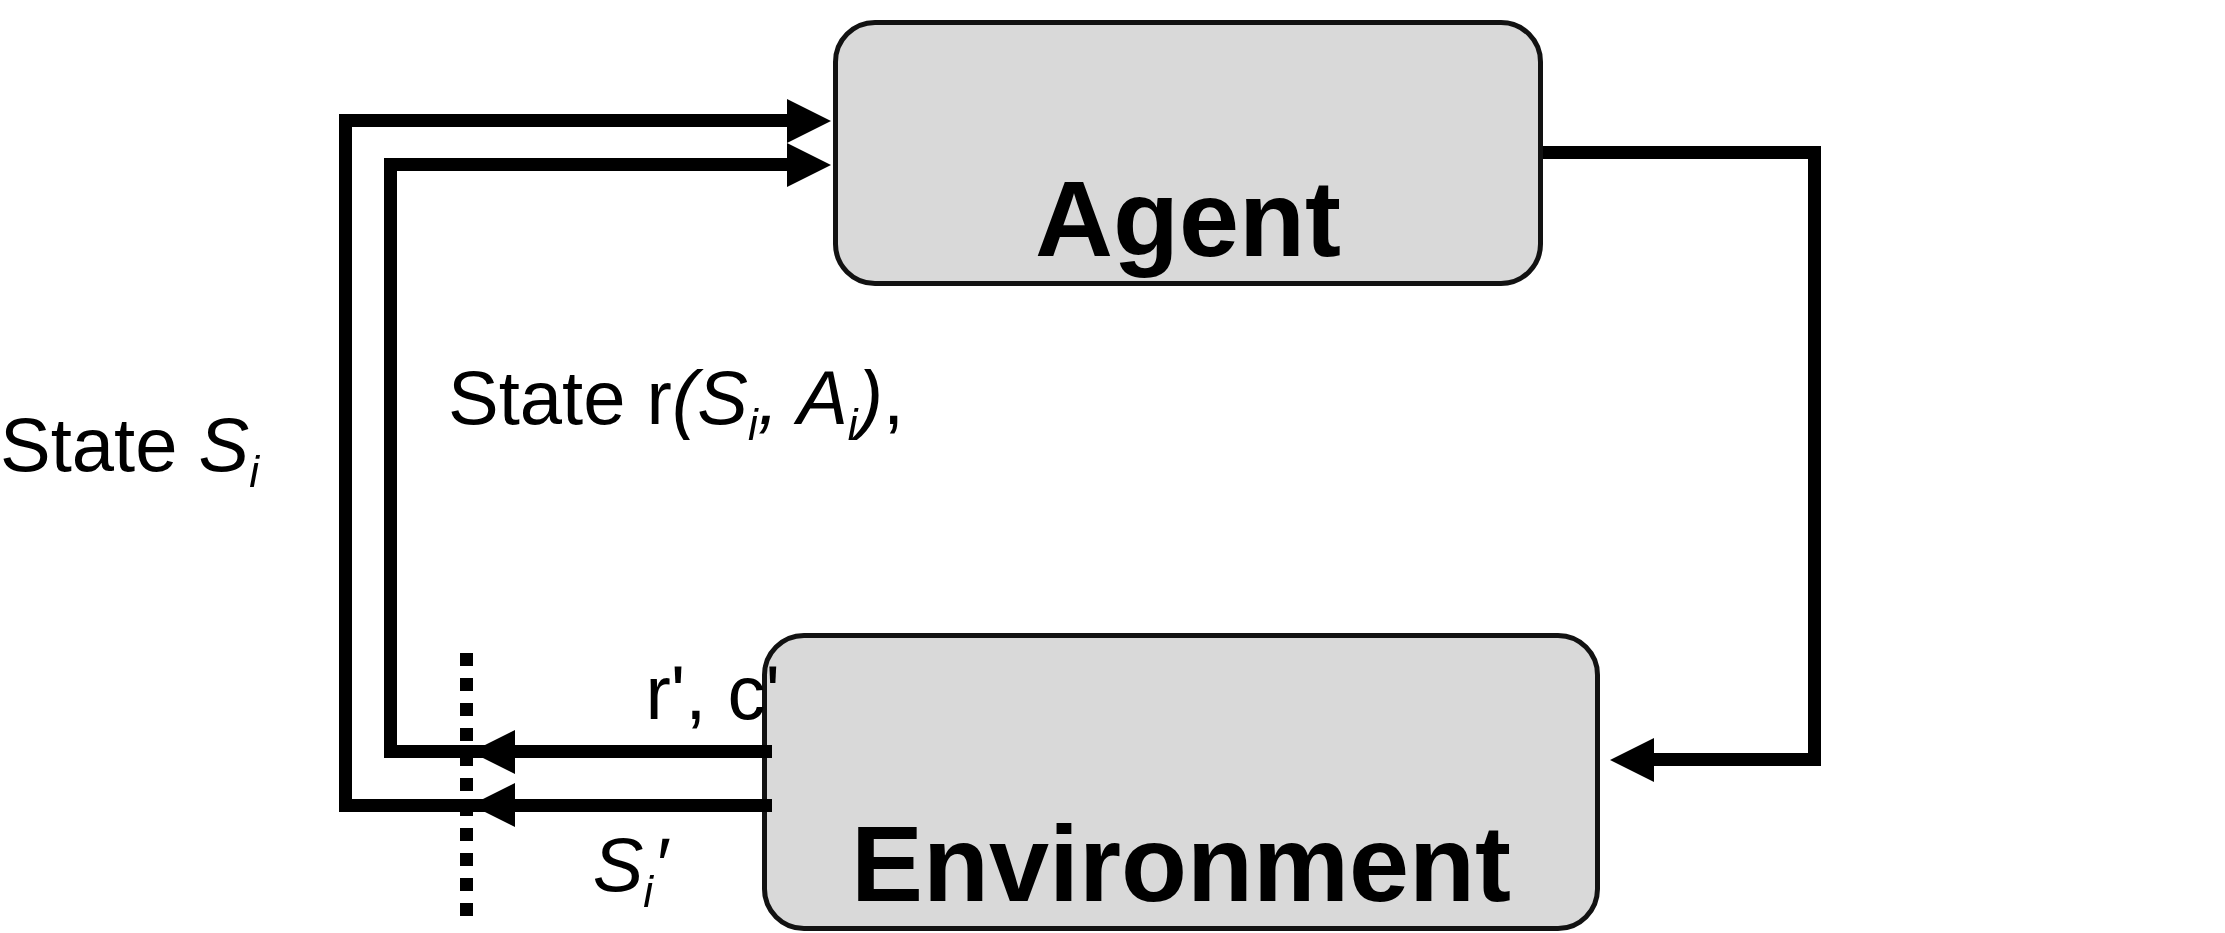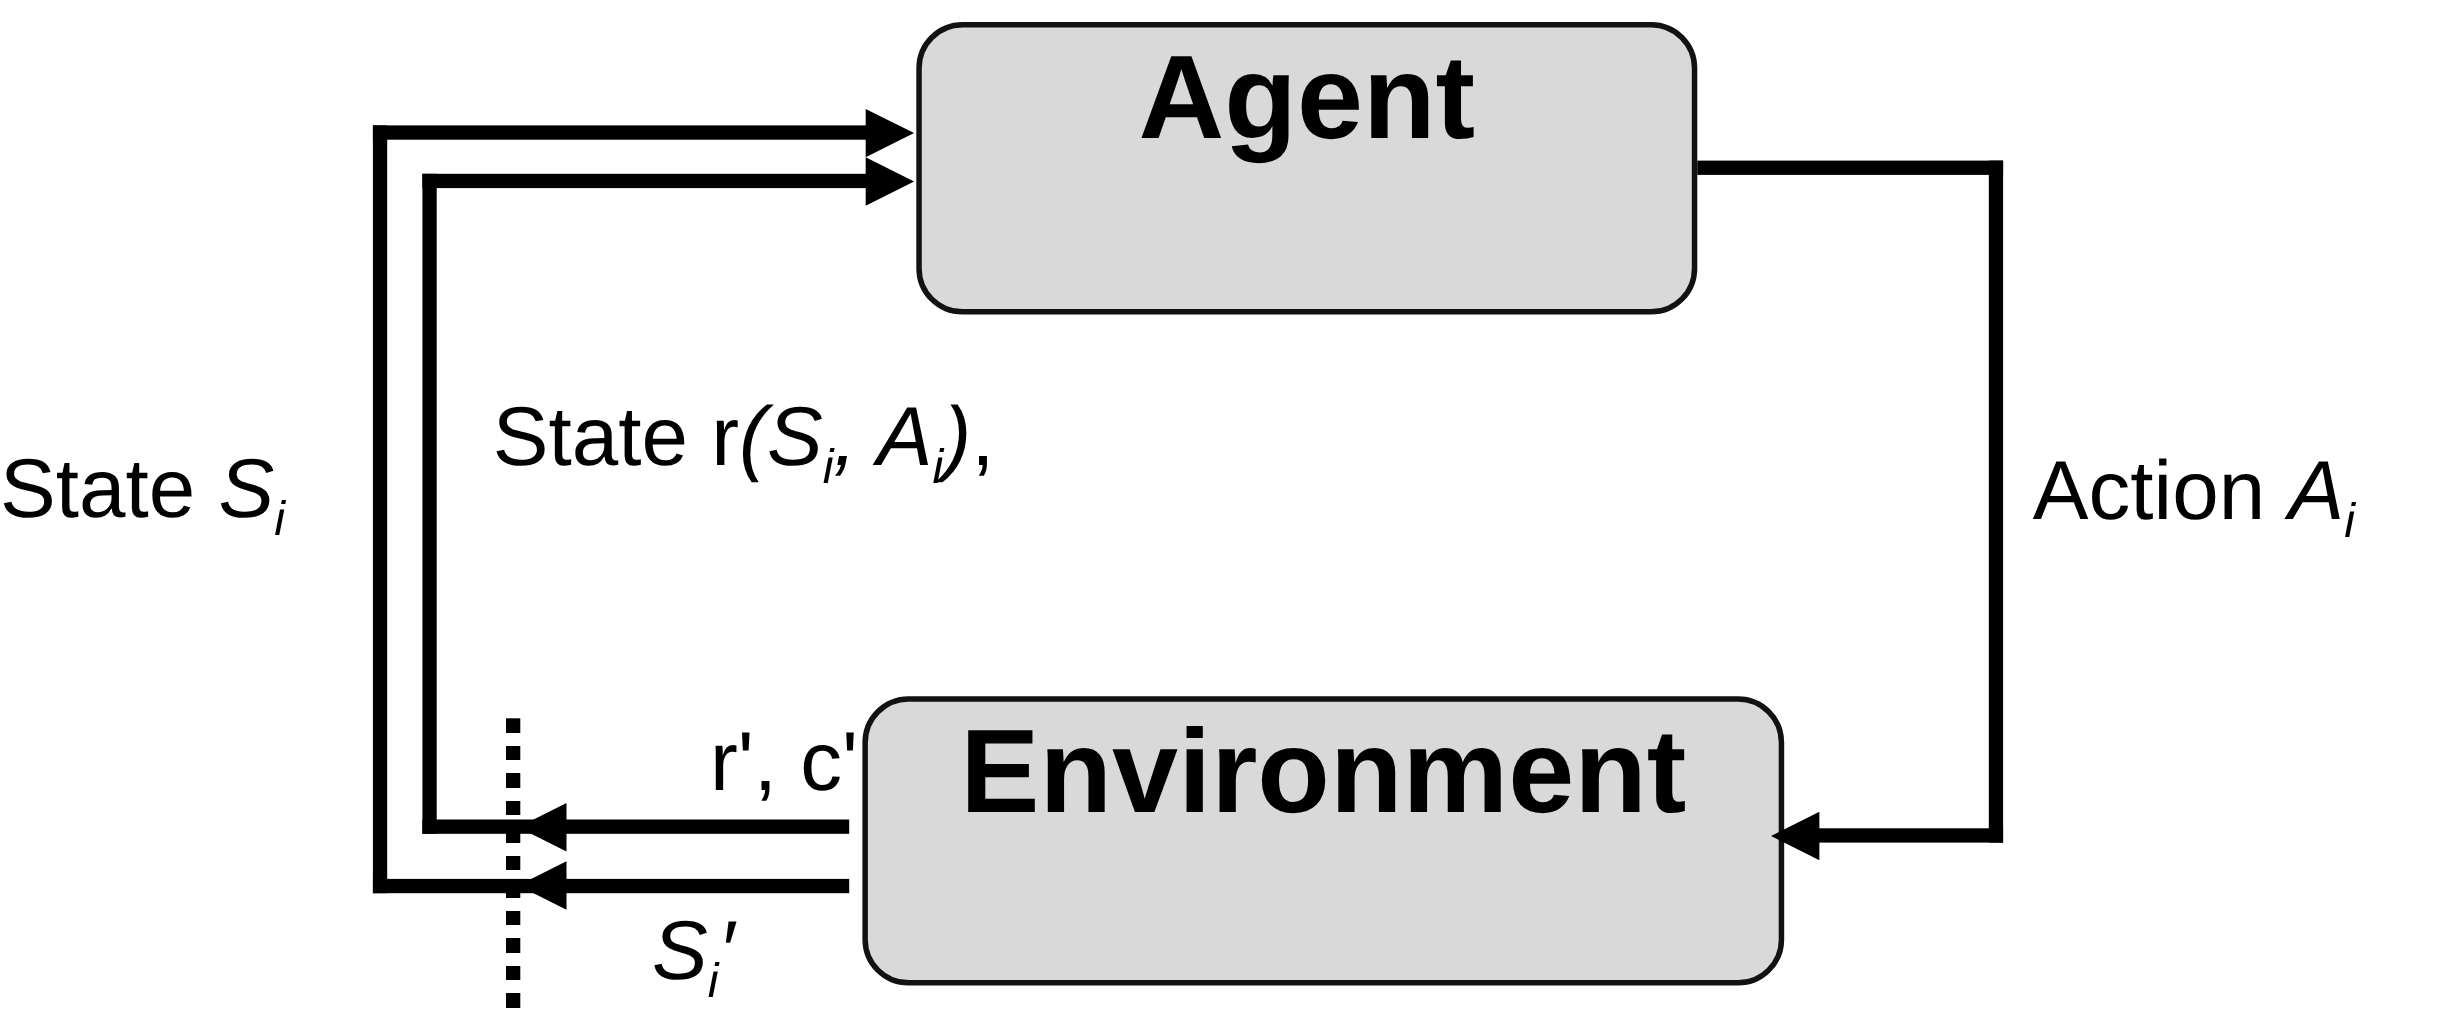--- a/index.html
+++ b/index.html
@@ -2,21 +2,21 @@
 <html><head>
 <meta charset="utf-8">
 <style>
   html,body{margin:0;padding:0;background:#ffffff;}
   .canvas{
     position:relative;width:2225px;height:933px;background:#ffffff;
     font-family:"Liberation Sans",sans-serif;overflow:hidden;color:#000;
   }
   .node{
     position:absolute;background:#d9d9d9;border:5px solid #121212;border-radius:42px;
-    display:flex;align-items:flex-start;justify-content:center;box-sizing:border-box;
+    display:flex;align-items:flex-end;justify-content:center;box-sizing:border-box;
   }
   .node-label{font-weight:bold;font-size:108px;color:#000;}
   .hline{position:absolute;height:13px;background:#000;}
   .vline{position:absolute;width:13px;background:#000;}
   .dotted{
     position:absolute;width:13px;
     background-image:repeating-linear-gradient(to bottom,#000 0px,#000 13px,transparent 13px,transparent 25px);
   }
   .arr{position:absolute;width:0;height:0;}
   .arr.right{border-top:22px solid transparent;border-bottom:22px solid transparent;border-left:44px solid #000;}
@@ -27,21 +27,21 @@
 </style>
 </head>
 <body>
 
 <div class="canvas">
 
   <div class="node" style="left:833px;top:20px;width:710px;height:266px;">
     <span class="node-label">Agent</span>
   </div>
 
-  <div class="node" style="left:784px;top:633px;width:838px;height:263px;">
+  <div class="node" style="left:762px;top:633px;width:838px;height:298px;">
     <span class="node-label">Environment</span>
   </div>
 
   <div class="hline" style="left:339px;top:114px;width:452px;"></div>
   <div class="arr right" style="left:787px;top:99px;"></div>
   <div class="vline" style="left:339px;top:114px;height:698px;"></div>
   <div class="hline" style="left:339px;top:799px;width:433px;"></div>
   <div class="arr left" style="left:471px;top:783px;"></div>
 
   <div class="hline" style="left:384px;top:158px;width:407px;"></div>
@@ -58,23 +58,20 @@
   <div class="dotted" style="left:460px;top:653px;height:275px;"></div>
 
   <div class="lbl" style="left:0px;top:398px;width:333px;text-align:left;">
     <span>State </span><span class="sym">S</span><sub class="sym">i</sub>
   </div>
 
   <div class="lbl" style="left:448px;top:351px;">
     <div><span>State r</span><span class="sym">(</span><span class="sym">S</span><sub class="sym">i</sub><span class="sym">, </span><span class="sym">A</span><sub class="sym">i</sub><span class="sym">)</span><span>,</span></div>
   </div>
 
-  <div class="lbl" style="left:1848px;top:400px;">
-    <span>Action </span><span class="sym">A</span><sub class="sym">i</sub>
-  </div>
 
   <div class="lbl" style="left:500px;top:646px;width:280px;text-align:right;">
     <span>r', c'</span>
   </div>
 
   <div class="lbl" style="left:530px;top:818px;width:200px;text-align:center;">
     <span class="sym">S</span><sub class="sym">i</sub><span class="sym">′</span>
   </div>
 
 </div>

